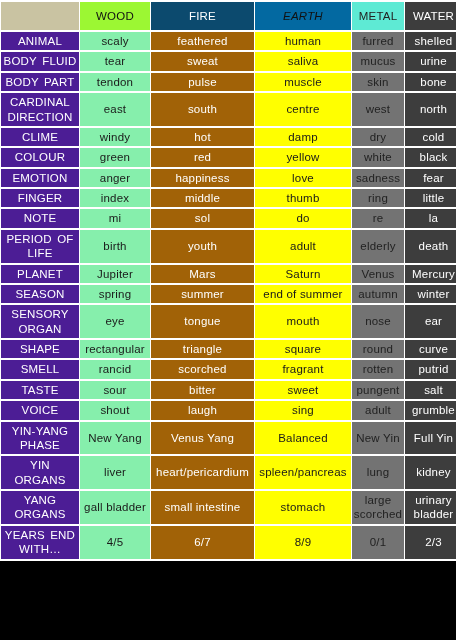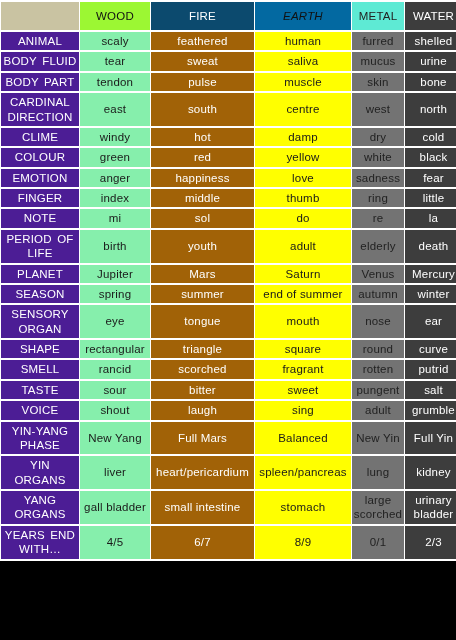--- a/index.html
+++ b/index.html
@@ -228,21 +228,21 @@
           <td class="attr wrap-two">VOICE</td>
           <td class="wood wrap-two">shout</td>
           <td class="fire wrap-two">laugh</td>
           <td class="earth wrap-two">sing</td>
           <td class="metal wrap-two">adult</td>
           <td class="water wrap-two">grumble</td>
         </tr>
         <tr>
           <td class="attr wrap-two">YIN-YANG PHASE</td>
           <td class="wood wrap-two">New Yang</td>
-          <td class="fire wrap-two">Full Mars</td>
+          <td class="fire wrap-two">Venus Yang</td>
           <td class="earth wrap-two">Balanced</td>
           <td class="metal wrap-two">New Yin</td>
           <td class="water wrap-two">Full Yin</td>
         </tr>
         <tr>
           <td class="attr wrap-two">YIN ORGANS</td>
           <td class="wood wrap-two">liver</td>
           <td class="fire wrap-two">heart/pericardium</td>
           <td class="earth wrap-two">spleen/pancreas</td>
           <td class="metal wrap-two">lung</td>

